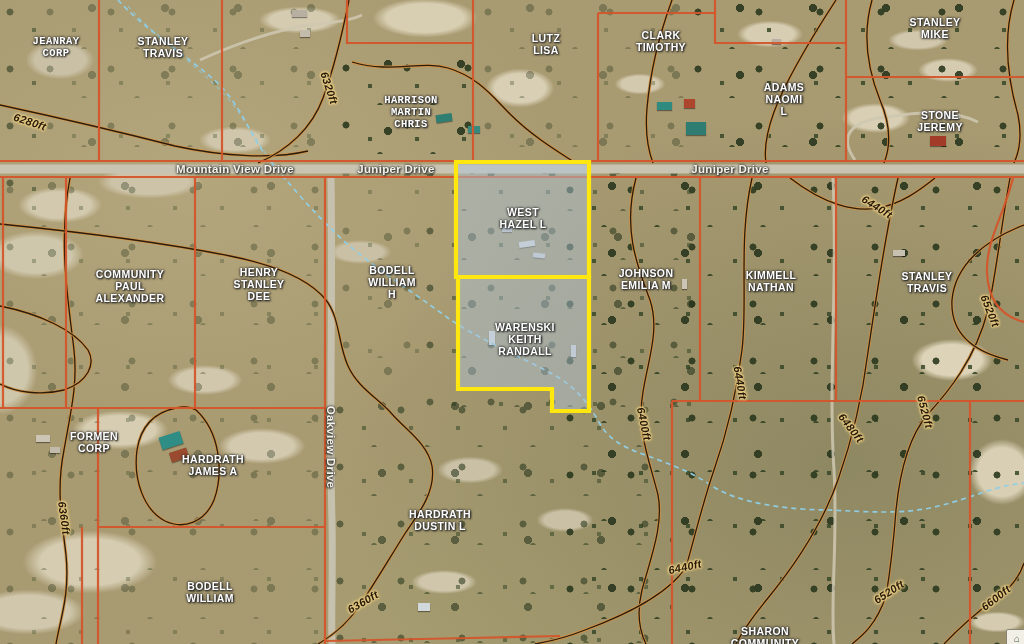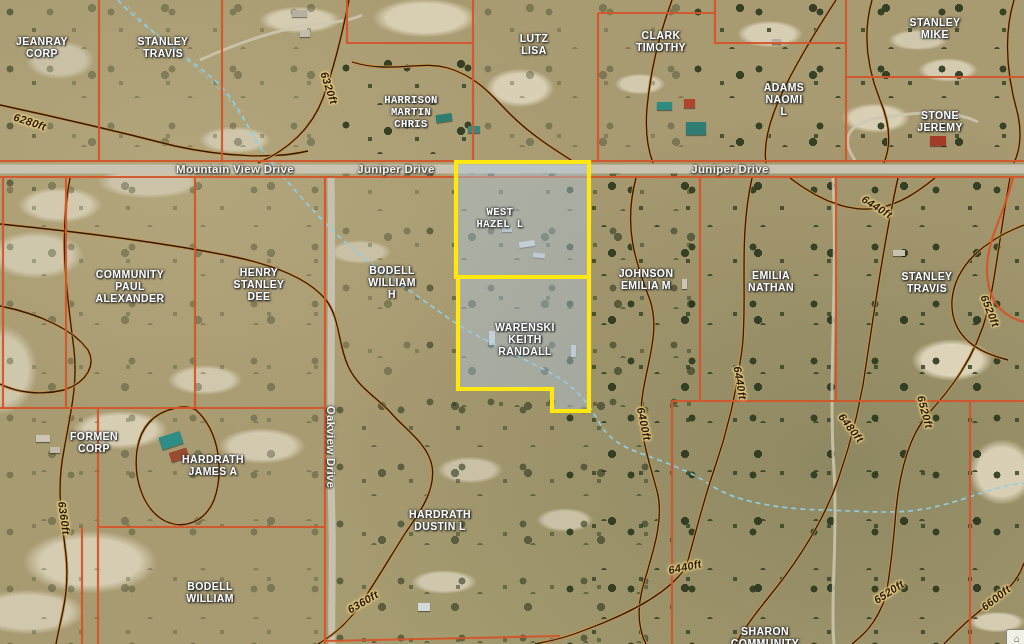--- a/index.html
+++ b/index.html
@@ -203,52 +203,52 @@
           <polyline points="325,641 470,638 560,636" stroke="#d4552b" stroke-width="2.2" fill="none" opacity="0.95"></polyline>
           <path d="M1013,178 C1004,215 986,240 987,272 C988,300 1000,316 1024,322" stroke="#d4552b" stroke-width="2.2" fill="none" opacity="0.95"></path>
         </g>
         <g>
           <polygon points="456,162 589,162 589,277 456,277" fill="rgba(173,194,216,0.48)" stroke="#ffe70f" stroke-width="4.2" stroke-linejoin="miter"></polygon>
           <polygon points="458,277 589,277 589,411 552,411 552,389 458,389" fill="rgba(173,194,216,0.48)" stroke="#ffe70f" stroke-width="4.2" stroke-linejoin="miter"></polygon>
         </g>
       </svg>
     </div>
   <div id="labels" class="lyr">
-      <div class="lab owner" style="left: 42px; top: 48px;">JEANRAY
+      <div class="lab owner" style="left: 56px; top: 48px; font-family: Liberation Mono, monospace;">JEANRAY
 CORP</div>
       <div class="lab owner" style="left: 163px; top: 48px;">STANLEY
 TRAVIS</div>
-      <div class="lab owner" style="left: 534px; top: 45px;">LUTZ
+      <div class="lab owner" style="left: 546px; top: 45px;">LUTZ
 LISA</div>
       <div class="lab owner" style="left: 661px; top: 42px;">CLARK
 TIMOTHY</div>
       <div class="lab owner" style="left: 935px; top: 29px;">STANLEY
 MIKE</div>
       <div class="lab owner" style="left: 411px; top: 113px; font-family: Liberation Mono, monospace;">HARRISON
 MARTIN
 CHRIS</div>
       <div class="lab owner" style="left: 784px; top: 100px;">ADAMS
 NAOMI
 L</div>
       <div class="lab owner" style="left: 940px; top: 122px;">STONE
 JEREMY</div>
-      <div class="lab owner sel" style="left: 500px; top: 219px; font-family: Liberation Mono, monospace;">WEST
+      <div class="lab owner sel" style="left: 523px; top: 219px;">WEST
 HAZEL L</div>
       <div class="lab owner" style="left: 130px; top: 287px;">COMMUNITY
 PAUL
 ALEXANDER</div>
       <div class="lab owner" style="left: 259px; top: 285px;">HENRY
 STANLEY
 DEE</div>
       <div class="lab owner" style="left: 392px; top: 283px;">BODELL
 WILLIAM
 H</div>
       <div class="lab owner" style="left: 646px; top: 280px;">JOHNSON
 EMILIA M</div>
-      <div class="lab owner" style="left: 771px; top: 282px;">EMILIA
+      <div class="lab owner" style="left: 771px; top: 282px;">KIMMELL
 NATHAN</div>
       <div class="lab owner" style="left: 927px; top: 283px;">STANLEY
 TRAVIS</div>
       <div class="lab owner sel" style="left: 525px; top: 340px;">WARENSKI
 KEITH
 RANDALL</div>
       <div class="lab owner" style="left: 94px; top: 443px;">FORMEN
 CORP</div>
       <div class="lab owner" style="left: 213px; top: 466px;">HARDRATH
 JAMES A</div>

